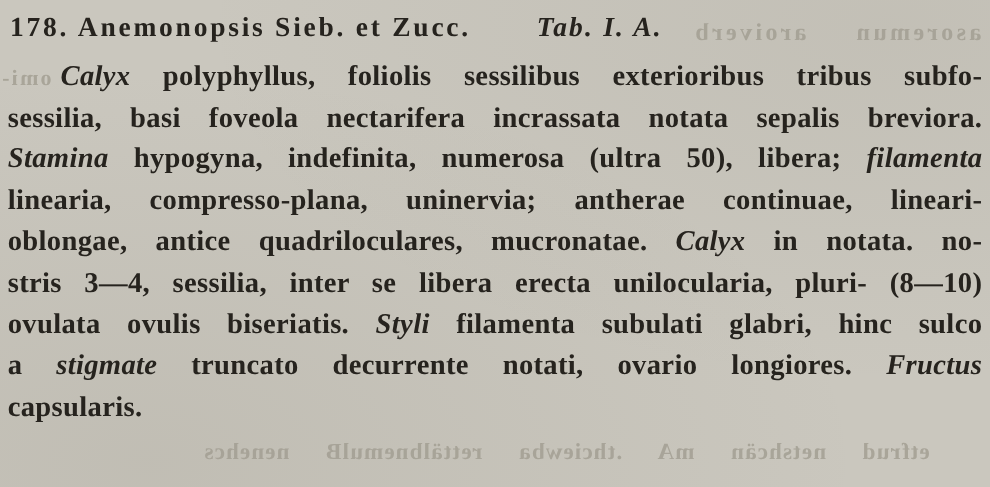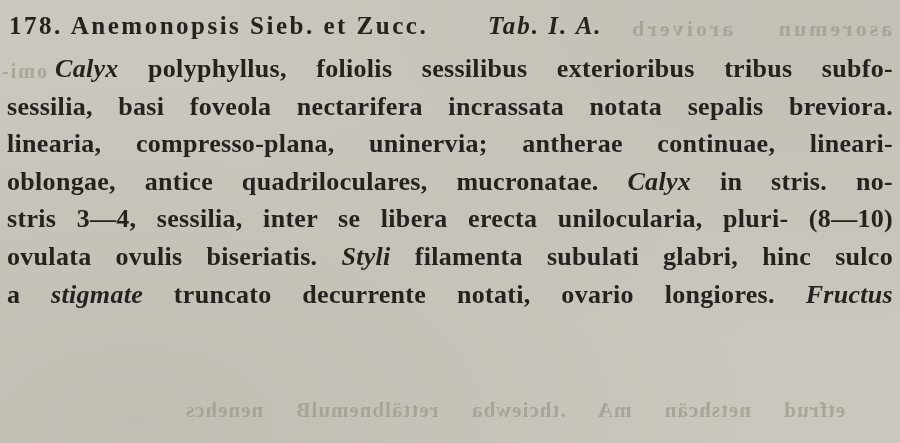--- a/index.html
+++ b/index.html
@@ -91,20 +91,22 @@
   <div class="ghost ghost-bottom">schenen Blumenblätter abweicht. Am nächsten durfte</div>
 
   <h1 class="heading">
     <span class="num">178.</span><span>Anemonopsis Sieb. et Zucc.</span>
     <span class="tab">Tab. I. A.</span>
   </h1>
 
   <div class="bodytext">
       <div class="tline first"><span class="it">Calyx</span><span> polyphyllus, foliolis sessilibus exterioribus tribus subfo-</span></div>
       <div class="tline"><span>sessilia, basi foveola nectarifera incrassata notata sepalis breviora.</span></div>
+      <div class="tline"><span class="it">Stamina</span><span> hypogyna, indefinita, numerosa (ultra 50), libera; </span><span class="it">filamenta</span></div>
       <div class="tline"><span>linearia, compresso-plana, uninervia; antherae continuae, lineari-</span></div>
-      <div class="tline"><span>oblongae, antice quadriloculares, mucronatae. </span><span class="it">Calyx</span><span> in stris. no-</span></div>
+      <div class="tline"><span>oblongae, antice quadriloculares, mucronatae. </span><span class="it">Calyx</span><span> in notata. no-</span></div>
       <div class="tline"><span>stris 3—4, sessilia, inter se libera erecta unilocularia, pluri- (8—10)</span></div>
       <div class="tline"><span>ovulata ovulis biseriatis. </span><span class="it">Styli</span><span> filamenta subulati glabri, hinc sulco</span></div>
       <div class="tline"><span>a </span><span class="it">stigmate</span><span> truncato decurrente notati, ovario longiores. </span><span class="it">Fructus</span></div>
+      <div class="tline last"><span>capsularis.</span></div>
     </div>
 
 </div>
 
 </body></html>

